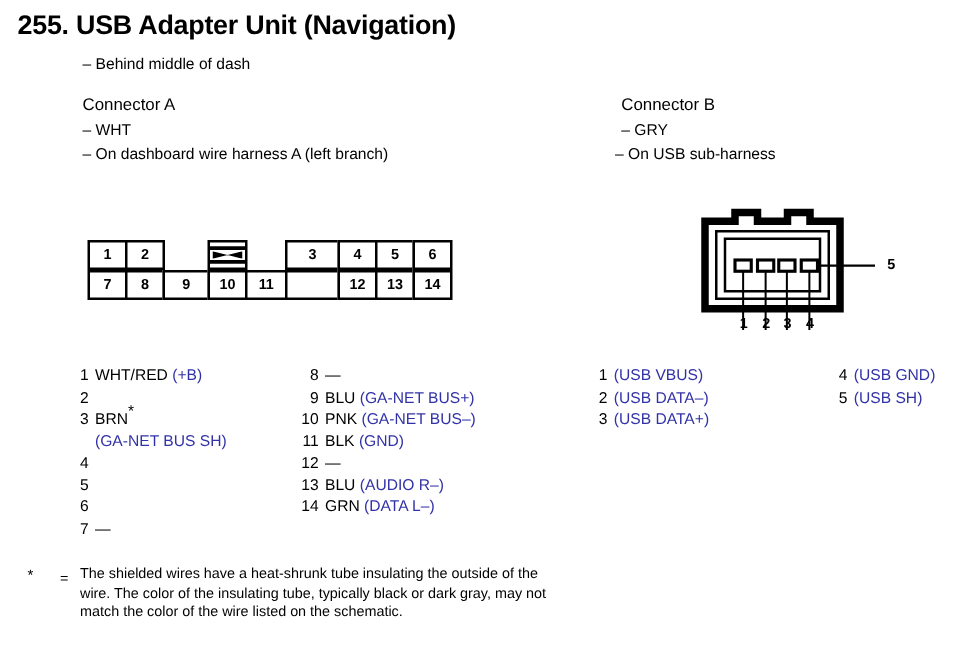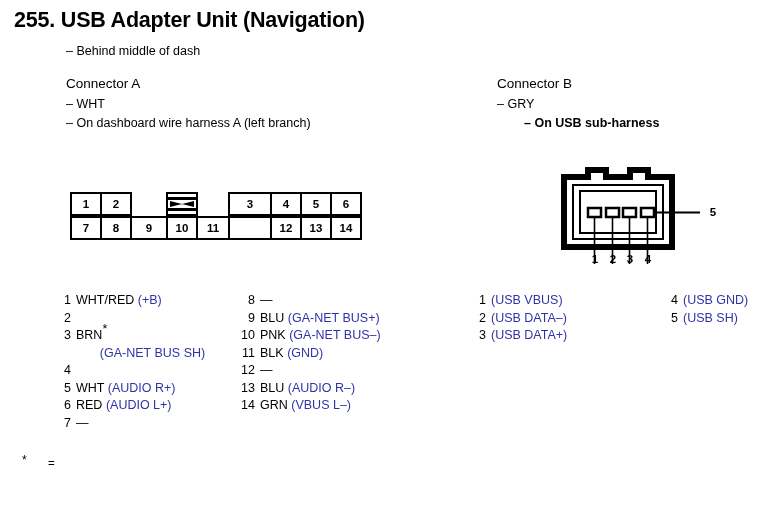--- a/index.html
+++ b/index.html
@@ -36,21 +36,21 @@
   }
 
   #subtitle { left: 66px; top: 44px; }
 
   #connA-heading { left: 66px; top: 76px; }
   #connA-line1   { left: 66px; top: 97px; }
   #connA-line2   { left: 66px; top: 116px; }
 
   #connB-heading { left: 497px; top: 76px; }
   #connB-line1   { left: 497px; top: 97px; }
-  #connB-line2   { left: 524px; top: 116px; font-weight: bold; }
+  #connB-line2   { left: 492px; top: 116px; }
 
   
   #connA-diagram {
     left: 70px; top: 192px;
     width: 274px; height: 48px;
   }
   .cell {
     position: absolute;
     box-sizing: border-box;
     border: 2px solid #000;
@@ -108,21 +108,21 @@
   .sig   { color: #3232a8; }
   .cont  { color: #3232a8; }
   .dash  { color: #000; }
   .star  {
     font-size: 12.5px;
     vertical-align: super;
     line-height: 0;
     position: relative;
     top: -1px;
   }
-  .indent { padding-left: 22px; justify-content: center; }
+  .indent { padding-left: 22px; }
 
   
   #connB-diagram {
     left: 560px; top: 165px;
     width: 200px; height: 105px;
   }
   #connB-diagram svg { display: block; }
   .bnum {
     position: absolute;
     font-size: 11.5px;
@@ -237,25 +237,23 @@
     <span><span class="wire">BRN</span><span class="star">*</span></span>
   </div>
   <div class="pinrow indent">
     <span class="cont">(GA-NET BUS SH)</span>
   </div>
   <div class="pinrow">
     <span class="pinnum">4</span>
   </div>
   <div class="pinrow">
     <span class="pinnum">5</span>
-    <span><span class="wire">WHT</span> <span class="sig">(AUDIO R+)</span></span>
   </div>
   <div class="pinrow">
     <span class="pinnum">6</span>
-    <span><span class="wire">RED</span> <span class="sig">(AUDIO L+)</span></span>
   </div>
   <div class="pinrow">
     <span class="pinnum">7</span>
     <span class="dash">—</span>
   </div>
 </div>
 
 <div class="abs pinlist" id="connA-list-right">
   <div class="pinrow">
     <span class="pinnum">8</span>
@@ -276,21 +274,21 @@
   <div class="pinrow">
     <span class="pinnum">12</span>
     <span class="dash">—</span>
   </div>
   <div class="pinrow">
     <span class="pinnum">13</span>
     <span><span class="wire">BLU</span> <span class="sig">(AUDIO R–)</span></span>
   </div>
   <div class="pinrow">
     <span class="pinnum">14</span>
-    <span><span class="wire">GRN</span> <span class="sig">(VBUS L–)</span></span>
+    <span><span class="wire">GRN</span> <span class="sig">(DATA L–)</span></span>
   </div>
 </div>
 
 <div class="abs pinlist" id="connB-list-left">
   <div class="pinrow">
     <span class="pinnum narrow">1</span>
     <span class="sig">(USB VBUS)</span>
   </div>
   <div class="pinrow">
     <span class="pinnum narrow">2</span>
@@ -309,13 +307,14 @@
   </div>
   <div class="pinrow">
     <span class="pinnum narrow">5</span>
     <span class="sig">(USB SH)</span>
   </div>
 </div>
 
 <div class="abs" id="footnote">
   <span class="fn-star">*</span>
   <span class="fn-eq">=</span>
+  <div class="fn-body">The shielded wires have a heat-shrunk tube insulating the outside of the wire. The color of the insulating tube, typically black or dark gray, may not match the color of the wire listed on the schematic.</div>
 </div>
 
 </body></html>

